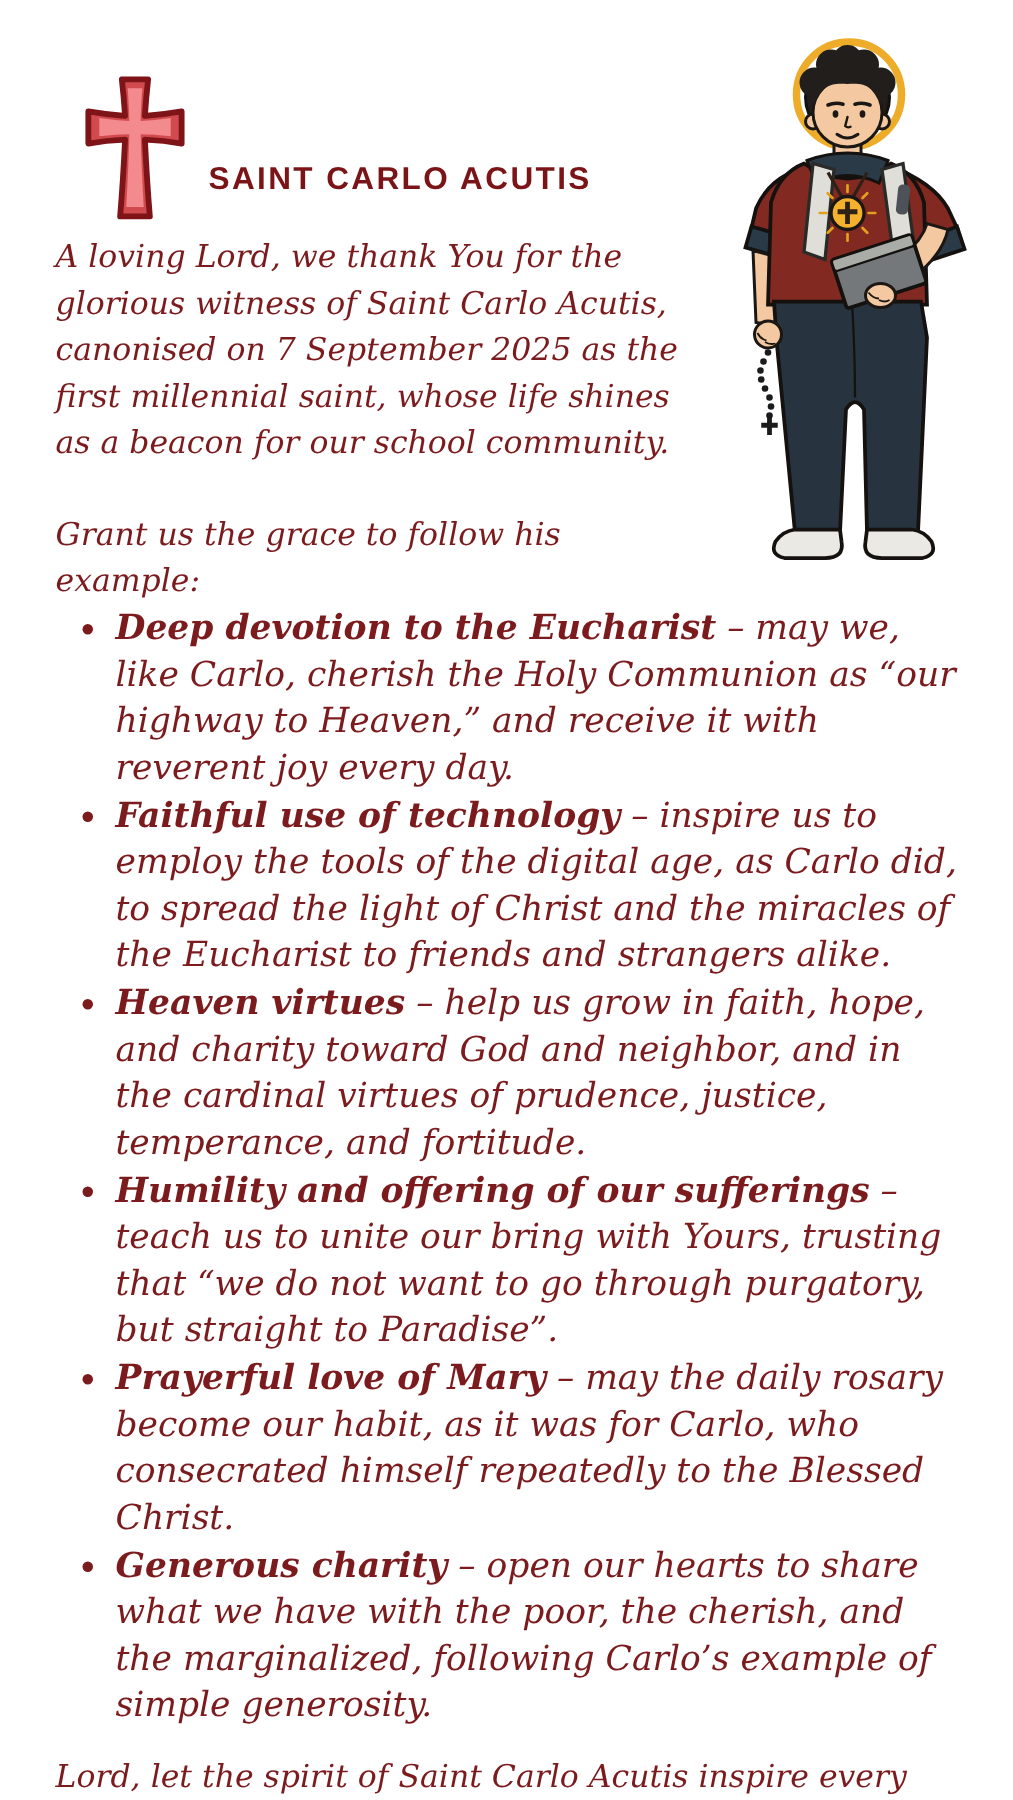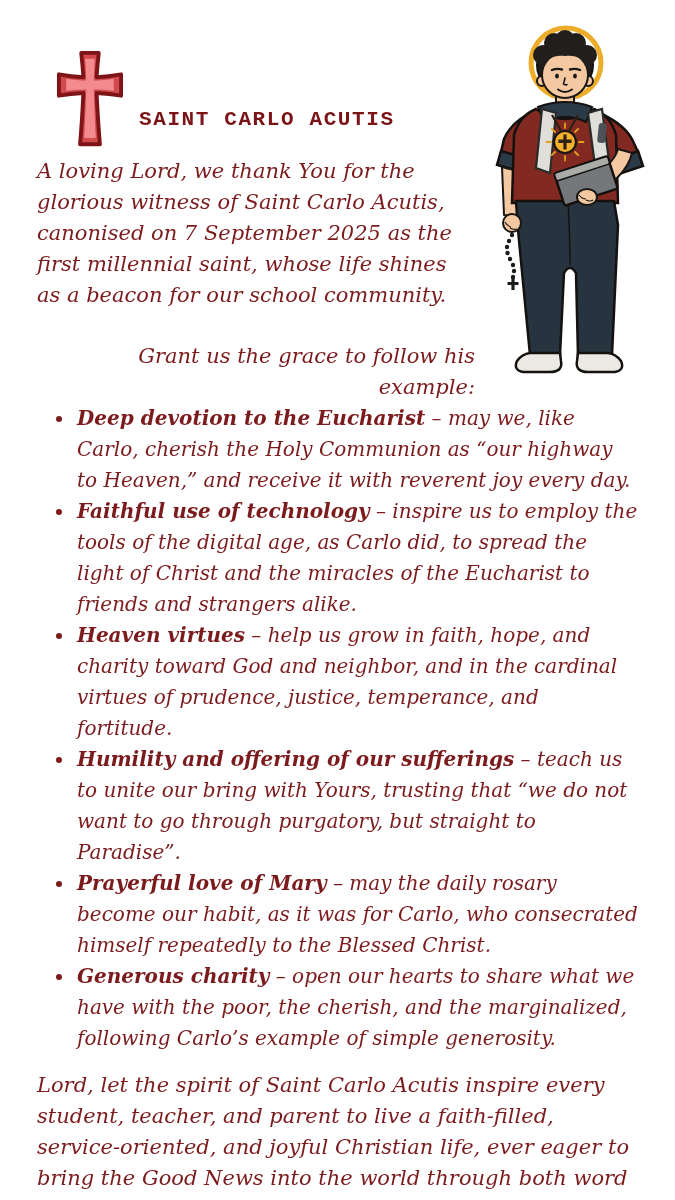--- a/index.html
+++ b/index.html
@@ -2,27 +2,27 @@
 <html><head>
 <meta charset="utf-8">
 <style>
   html,body{margin:0;padding:0;background:#ffffff;}
   body{width:675px;height:1200px;overflow:hidden;font-family:"DejaVu Serif","Liberation Serif",serif;}
   .page{box-sizing:border-box;width:675px;height:1200px;padding:25px 37px 0 37px;color:#7b1b1d;}
   .figure{float:right;width:180px;height:355px;margin:0 -27px 8px 10px;}
   .figure svg{display:block;width:100%;height:100%;}
   .header{display:flex;align-items:flex-start;margin-top:25px;height:100px;}
   .cross-wrap{margin-left:18px;width:70px;height:100px;flex:0 0 auto;}
-  .title{font-family:Liberation Mono, monospace;font-weight:bold;
+  .title{font-family:Liberation Sans, sans-serif;font-weight:bold;
          font-size:21px;letter-spacing:1.6px;color:#7a1416;margin-top:58px;margin-left:14px;
          white-space:nowrap;}
   p{margin:0;font-style:italic;font-size:21px;line-height:31px;}
   .opening{margin-top:6px;}
-  .intro{margin-top:30px;text-align:right;}
-  ul.petitions{margin:0;padding:0 0 0 38px;font-style:italic;font-size:20px;line-height:31px;}
+  .intro{margin-top:30px;}
+  ul.petitions{margin:0;padding:0 0 0 38px;font-style:italic;font-size:23px;line-height:31px;}
   ul.petitions li{margin:0;padding-left:2px;}
   .lead{font-weight:bold;}
   .closing{margin-top:16px;}
 </style>
 </head>
 <body>
 
 <div class="page">
 
   <div class="figure">

